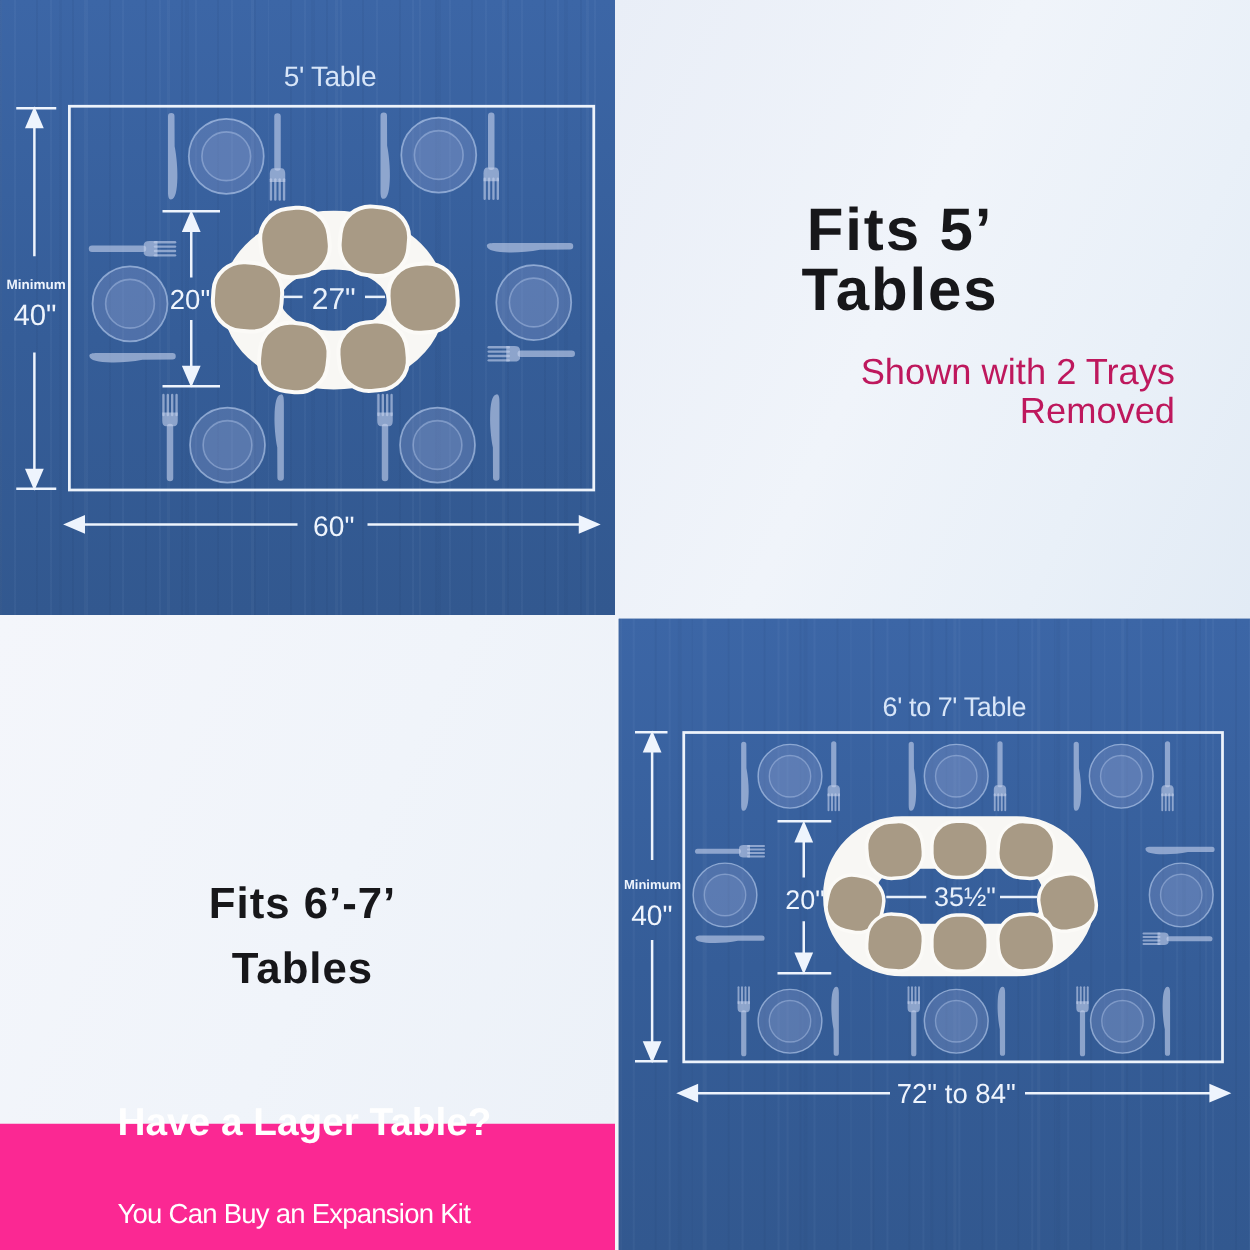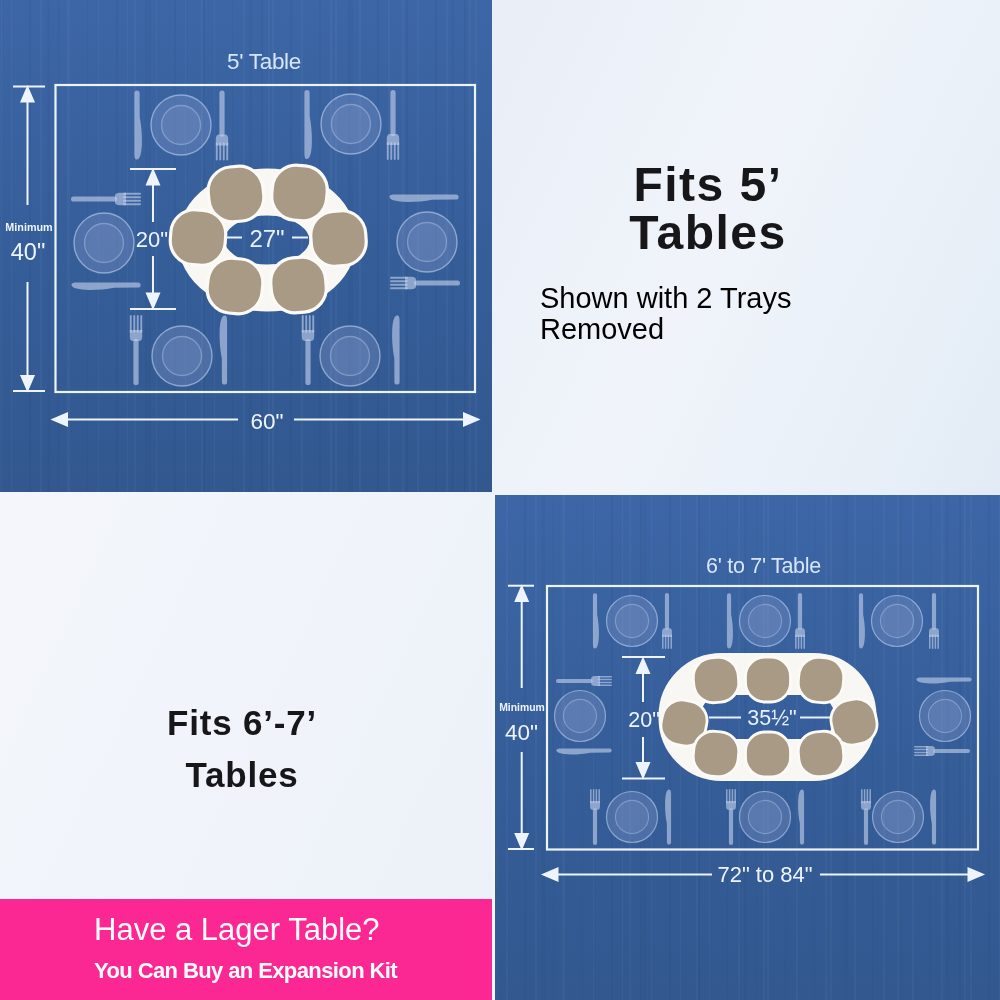--- a/index.html
+++ b/index.html
@@ -5,45 +5,45 @@
 html,body{margin:0;padding:0}
 #page{position:relative;width:1000px;height:1000px;background:#f2f5fa;font-family:"Liberation Sans",sans-serif;overflow:hidden}
 .wood{background-color:#375f9b;background-image:
  repeating-linear-gradient(90deg, rgba(13,34,73,0.06) 0px 1.5px, rgba(13,34,73,0) 1.5px 11px, rgba(173,199,235,0.05) 11px 12.5px, rgba(13,34,73,0) 12.5px 29px),
  repeating-linear-gradient(90deg, rgba(10,30,66,0) 0px 47px, rgba(10,30,66,0.04) 47px 50px, rgba(10,30,66,0) 50px 101px),
  repeating-linear-gradient(90deg, rgba(255,255,255,0.03) 0px 2px, rgba(255,255,255,0) 2px 67px),
  linear-gradient(180deg,#3c66a6 0%, #355d98 55%, #32588f 100%);}
 .light1{background:linear-gradient(115deg,#e9eef7 0%,#f0f4fa 45%,#e9f0f8 75%,#e2ebf5 100%)}
 .light2{background:linear-gradient(115deg,#f4f6fb 0%,#f0f4fa 55%,#ecf1f8 100%)}
 .hd{position:absolute;color:#17171a;font-weight:bold;text-align:center;line-height:52px;font-size:52px;letter-spacing:0px}
-.sub{position:absolute;color:#000000;text-align:left;font-size:29px;line-height:31px}
+.sub{position:absolute;color:#be185d;text-align:right;font-size:29px;line-height:31px}
 </style>
 </head>
 <body>
 <div id="page">
 
 <div class="wood" style="position:absolute;left:0;top:0;width:492px;height:491.5px"></div>
 
 <div class="light1" style="position:absolute;left:492px;top:0;width:508px;height:494.5px"></div>
 
 <div class="light2" style="position:absolute;left:0;top:491.5px;width:492px;height:407.5px"></div>
 
 <div class="wood" style="position:absolute;left:494.5px;top:494.5px;width:505.5px;height:505.5px"></div>
 
 <div style="position:absolute;left:0;top:899px;width:492px;height:101px;background:#fb2893"></div>
 
-<div class="hd" style="left:508px;top:161px;width:400px;font-size:48px;line-height:48px;letter-spacing:1.5px">Fits 5’<br>Tables</div>
+<div class="hd" style="left:520px;top:161px;width:400px;font-size:48px;line-height:48px;letter-spacing:1.5px">Fits 5’<br>Tables</div>
 
 <div class="sub" style="left:540px;top:283px;width:400px">Shown with 2 Trays<br>Removed</div>
 
 <div class="hd" style="left:42px;top:697px;width:400px;font-size:35px;letter-spacing:0.8px">Fits 6’-7’<br>Tables</div>
 
-<div style="position:absolute;left:94px;top:912px;width:398px;color:#fff;font-weight:normal;font-size:31px">Have a Lager Table?</div>
-
-<div style="position:absolute;left:94px;top:958px;width:398px;color:#fff;font-weight:bold;font-size:22px;letter-spacing:-0.6px">You Can Buy an Expansion Kit</div>
+<div style="position:absolute;left:94px;top:880px;width:398px;color:#fff;font-weight:bold;font-size:31px">Have a Lager Table?</div>
+
+<div style="position:absolute;left:94px;top:958px;width:398px;color:#fff;font-weight:normal;font-size:22px;letter-spacing:-0.6px">You Can Buy an Expansion Kit</div>
 <svg width="1000" height="1000" viewBox="0 0 1000 1000" style="position:absolute;left:0;top:0">
 <defs>
 <g id="plate">
  <circle r="30" fill="rgba(150,168,216,0.27)" stroke="rgba(190,210,242,0.60)" stroke-width="1.4"></circle>
  <circle r="19.5" fill="rgba(170,186,228,0.12)" stroke="rgba(185,205,238,0.42)" stroke-width="1.3"></circle>
 </g>
 <g id="fork" fill="rgba(195,208,236,0.62)">
  <rect x="-2.6" y="-35" width="5.2" height="46" rx="2.6"></rect>
  <path d="M-6.2,20 L-6.2,13.5 Q-6.2,9.5 -3.5,9 L3.5,9 Q6.2,9.5 6.2,13.5 L6.2,20 Z"></path>
  <rect x="-6.2" y="17" width="1.9" height="18" rx="0.95"></rect>

